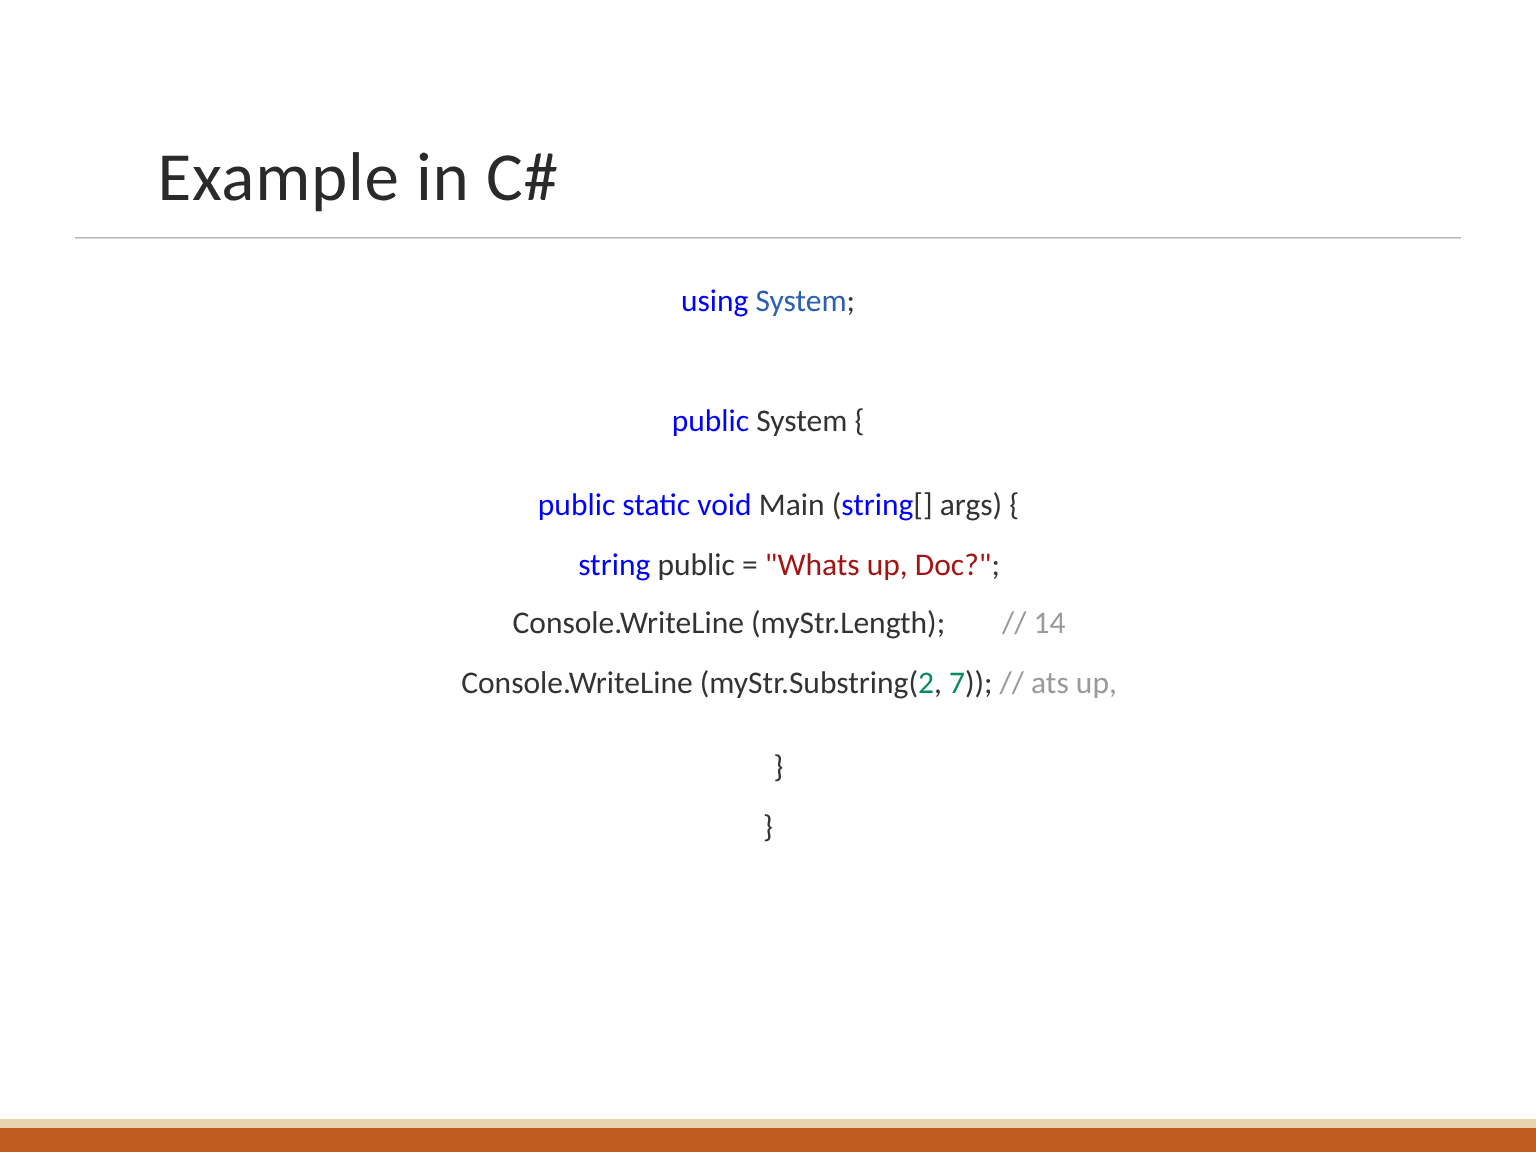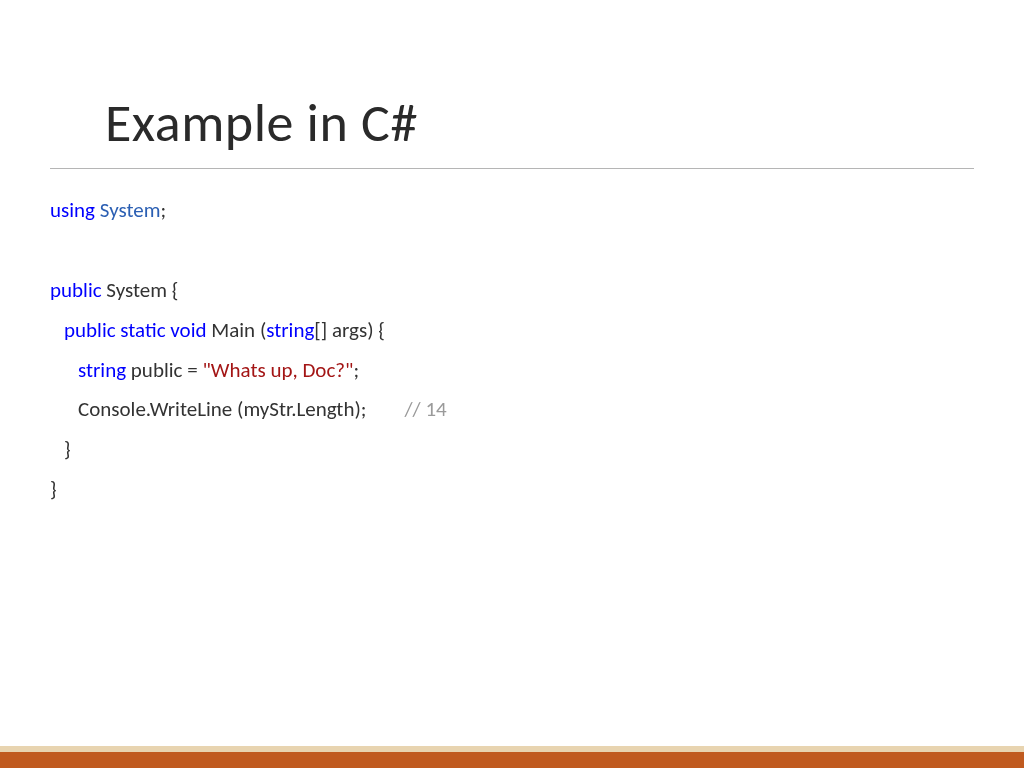--- a/index.html
+++ b/index.html
@@ -11,47 +11,47 @@
     position: relative;
     overflow: hidden;
   }
   .slide {
     width: 100%;
     height: 100%;
     padding: 90px 50px 0 50px;
     position: relative;
   }
   .title {
-    font-size: 54px;
+    font-size: 46px;
     font-weight: 400;
     color: #2a2a2a;
     margin-left: 55px;
     margin-bottom: 12px;
     letter-spacing: 0.5px;
   }
   .title-rule {
     border: none;
     border-top: 1px solid #b5b5b5;
     margin-left: 0;
     margin-right: 0;
     margin-bottom: 22px;
   }
   .code {
     font-size: 21px;
     line-height: 1.9;
     color: #333;
     font-family: "Segoe UI", "Calibri", Arial, sans-serif;
   }
-  .code .line { white-space: pre; }
+  .code .line { white-space: pre; text-align: center; }
   .kw   { color: #0000ff; }
   .type { color: #2b5fb3; }
   .str  { color: #a31515; }
   .num  { color: #0b8a5a; }
   .cmt  { color: #9a9a9a; }
-  .ind1 { padding-left: 14px; display: inline-block; }
+  .ind1 { padding-left: 14px; display: inline-block; margin-top: 16px; }
   .ind2 { padding-left: 28px; display: inline-block; }
   .footer {
     position: absolute;
     left: 0;
     bottom: 0;
     width: 100%;
     height: 22px;
   }
   .footer .bar-top {
     height: 6px;
@@ -79,20 +79,21 @@
     <div class="line"><span class="kw">public</span><span> System {</span></div>
 
     <div class="line"><span class="ind1"><span class="kw">public static void</span><span> Main (</span><span class="kw">string</span><span>[] args) {</span></span></div>
 
     <div class="line"><span class="ind2"><span class="kw">string</span><span> public = </span><span class="str">"Whats up, Doc?"</span><span>;</span></span></div>
 
     <div class="line"><span class="ind2"><span>Console.WriteLine (myStr.Length);        </span><span class="cmt">// 14</span></span></div>
 
 
 
+    <div class="line"><span class="ind2"><span>Console.WriteLine (myStr.Substring(</span><span class="num">2</span><span>, </span><span class="num">7</span><span>)); </span><span class="cmt">// ats up,</span></span></div>
 
     <div class="line"><span class="ind1"><span>}</span></span></div>
 
     <div class="line"><span>}</span></div>
 
   </div>
 
   <div class="footer">
     <div class="bar-top"></div>
     <div class="bar-bottom"></div>

